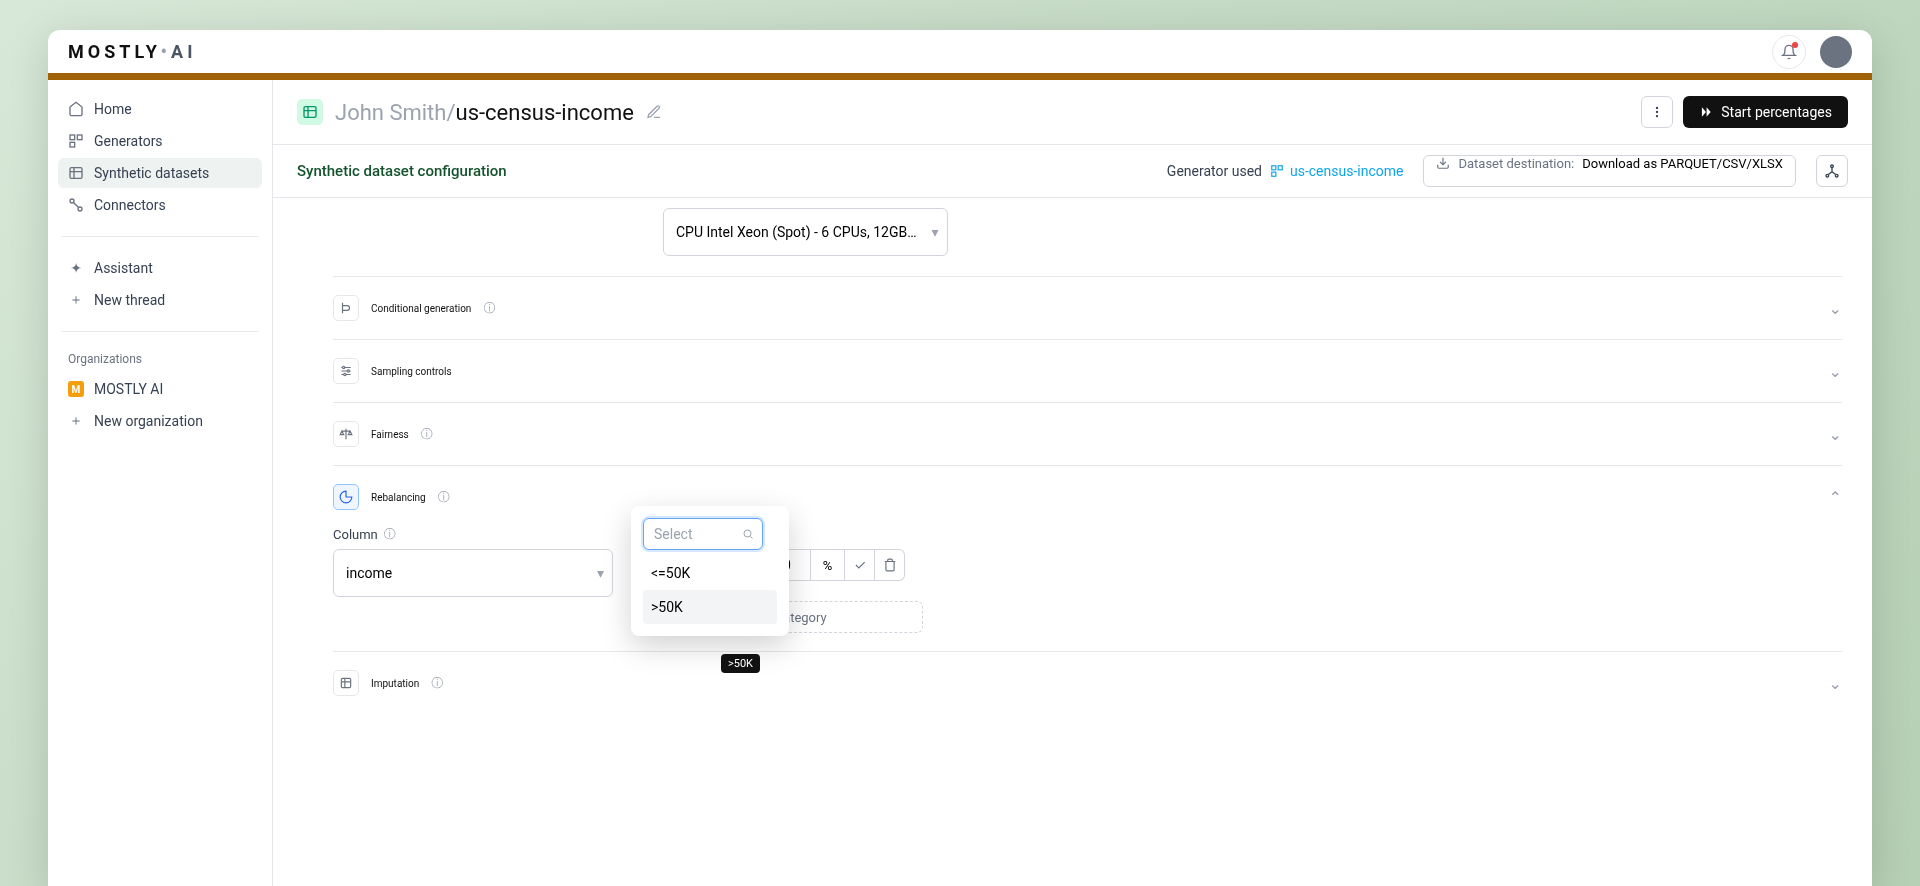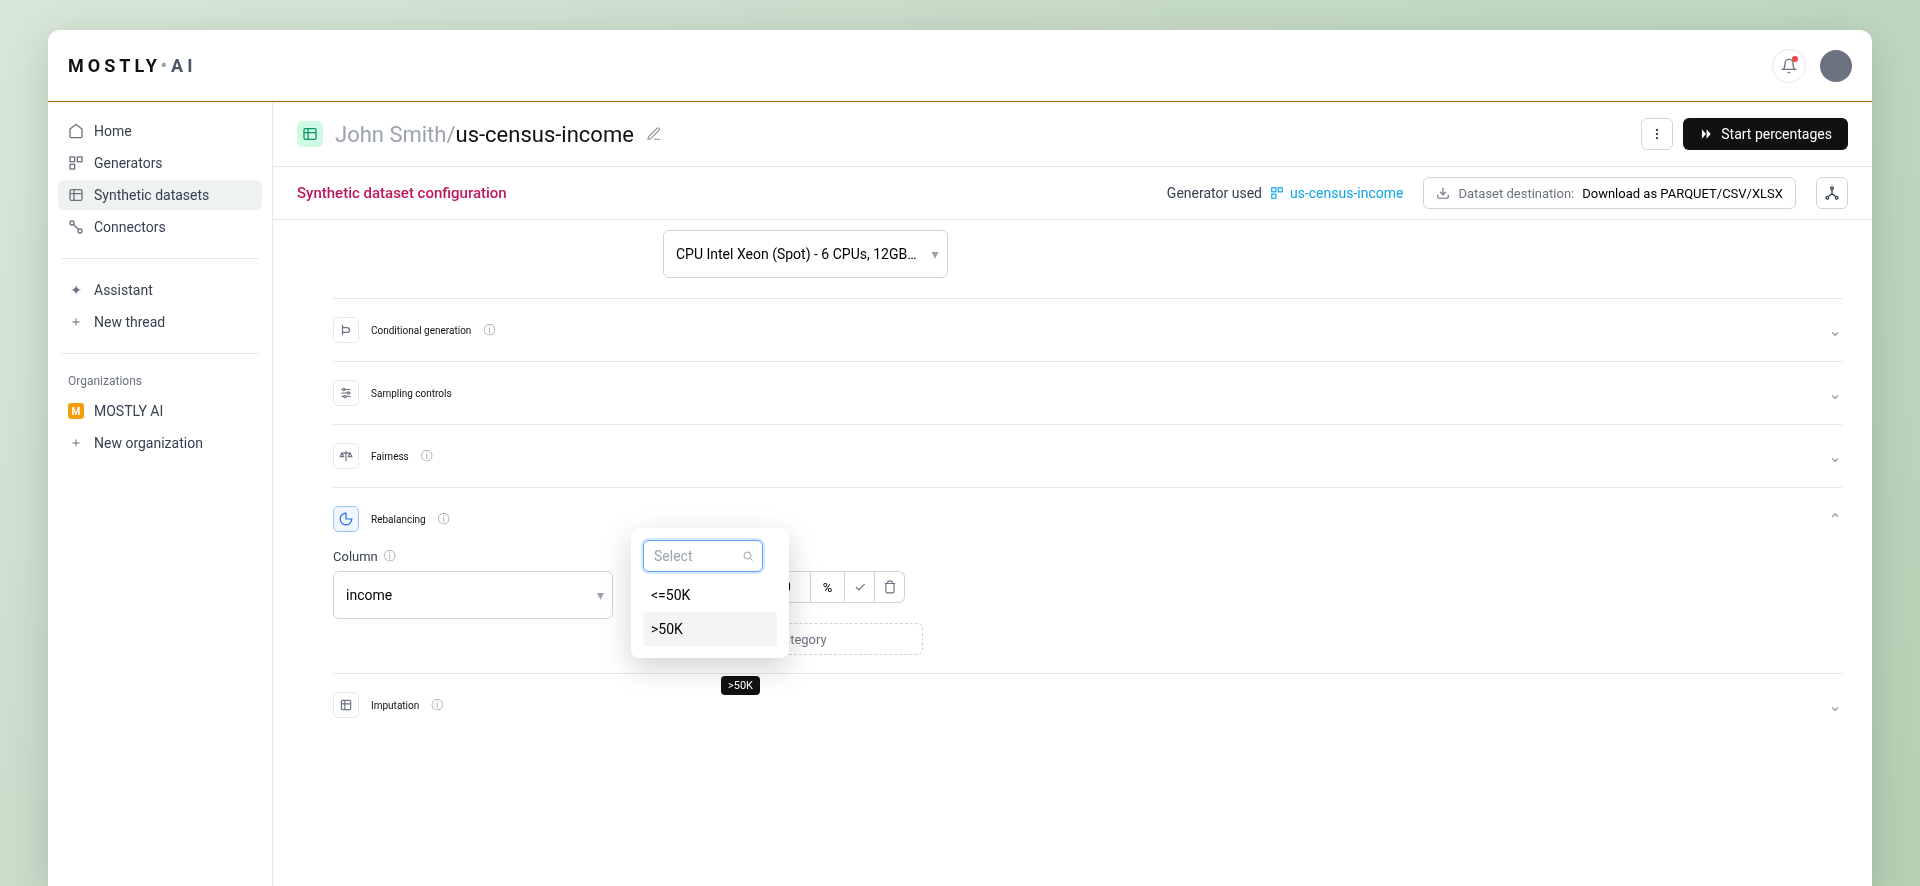--- a/index.html
+++ b/index.html
@@ -1,19 +1,19 @@
 <!DOCTYPE html>
 <html><head>
 <meta charset="utf-8">
 <style>
   * { box-sizing: border-box; margin: 0; padding: 0; font-family: -apple-system, BlinkMacSystemFont, "Segoe UI", Roboto, sans-serif; }
   body { width:1920px; height:886px; background:linear-gradient(135deg,#d8e8d8 0%,#c8dcc8 35%,#b5d0b5 100%); overflow:hidden; position:relative;}
   .window { position:absolute; left:48px; top:30px; right:48px; bottom:0; background:#fff; border-radius:12px 12px 0 0; display:flex; flex-direction:column; overflow:hidden; box-shadow:0 10px 40px rgba(0,0,0,.15);}
   
-  .topbar{height:72px; border-bottom:1px solid #a16207; display:flex; align-items:center; padding:0 20px; gap:20px;}
+  .topbar{height:50px; border-bottom:7px solid #a16207; display:flex; align-items:center; padding:0 20px; gap:20px;}
   .logo{font-weight:700; letter-spacing:4px; font-size:18px; color:#111;}
   .logo .sep{color:#9ca3af;}
   .logo .ai{color:#4b5563;}
   .search{flex:0 0 380px; margin-left:380px; height:32px; border:1px solid #d1d5db; border-radius:6px; display:flex; align-items:center; padding:0 10px; color:#9ca3af;}
   .search svg{width:14px;height:14px;margin-right:8px;}
   .topbar-right{margin-left:auto; display:flex; align-items:center; gap:14px;}
   .bell{width:34px;height:34px;border:1px solid #e5e7eb;border-radius:50%;display:flex;align-items:center;justify-content:center;position:relative;}
   .bell-dot{position:absolute;top:6px;right:7px;width:6px;height:6px;background:#ef4444;border-radius:50%;}
   .avatar{width:32px;height:32px;border-radius:50%;background:#6b7280;}
   
@@ -29,24 +29,24 @@
   .main{flex:1; display:flex; flex-direction:column; overflow:hidden;}
   .page-head{display:flex;align-items:center;padding:16px 24px;gap:12px;}
   .pg-icon{width:26px;height:26px;background:#d1fae5;color:#059669;border-radius:5px;display:flex;align-items:center;justify-content:center;font-size:14px;}
   .crumb{font-size:22px;color:#9ca3af;}
   .crumb .name{color:#111;}
   .edit-ic{color:#9ca3af;cursor:pointer;}
   .head-right{margin-left:auto;display:flex;align-items:center;gap:10px;}
   .icon-btn{width:32px;height:32px;border:1px solid #d1d5db;border-radius:6px;display:flex;align-items:center;justify-content:center;background:#fff;cursor:pointer;color:#374151;}
   .primary-btn{background:#111;color:#fff;border-radius:6px;height:32px;padding:0 16px;display:flex;align-items:center;gap:8px;font-size:14px;cursor:pointer;}
   .sub-head{display:flex;align-items:center;padding:10px 24px;border-top:1px solid #e5e7eb;border-bottom:1px solid #e5e7eb;font-size:15px;gap:20px;}
-  .sub-head .title{font-weight:500;color:#be185d;}
+  .sub-head .title{font-weight:500;color:#14532d;}
   .gen-used{margin-left:auto;display:flex;align-items:center;gap:8px;color:#374151;font-size:14px;}
   .gen-link{color:#0ea5e9;display:flex;align-items:center;gap:6px;}
-  .dest-box{border:1px solid #d1d5db;border-radius:6px;height:32px;padding:0 12px;display:flex;align-items:center;gap:8px;font-size:13px;}
+  .dest-box{border:1px solid #d1d5db;border-radius:6px;height:32px;padding:0 12px;display:flex;align-items:flex-start;gap:8px;font-size:13px;}
   .dest-box .lbl{color:#6b7280;}
   
   .scroll{flex:1;overflow:auto;padding:0 30px 30px 60px;}
   .field-row{display:flex;align-items:center;gap:20px;padding:10px 0 20px;}
   .select{height:48px;border:1px solid #d1d5db;border-radius:6px;padding:0 30px 0 12px;display:flex;align-items:center;font-size:14px;min-width:280px;position:relative;background:#fff;}
   .select .chev{position:absolute;right:8px;color:#9ca3af;}
   .section{border-top:1px solid #e5e7eb;padding:18px 0;}
   .sec-head{display:flex;align-items:center;gap:12px;cursor:pointer;}
   .sec-ic{width:26px;height:26px;border:1px solid #e5e7eb;border-radius:5px;display:flex;align-items:center;justify-content:center;color:#6b7280;background:#fff;}
   .sec-ic.active{border-color:#93c5fd;color:#2563eb;background:#eff6ff;}

